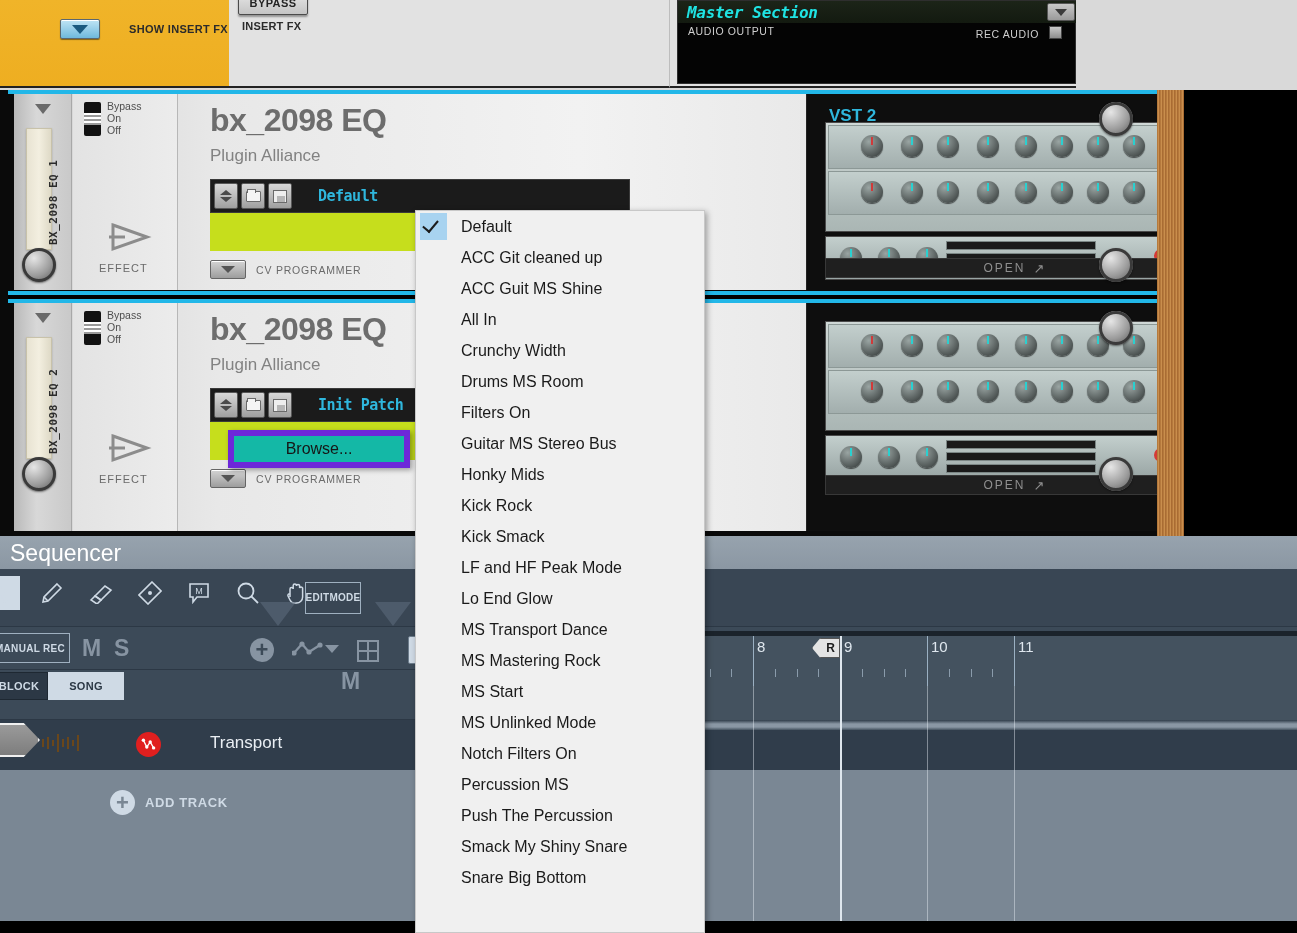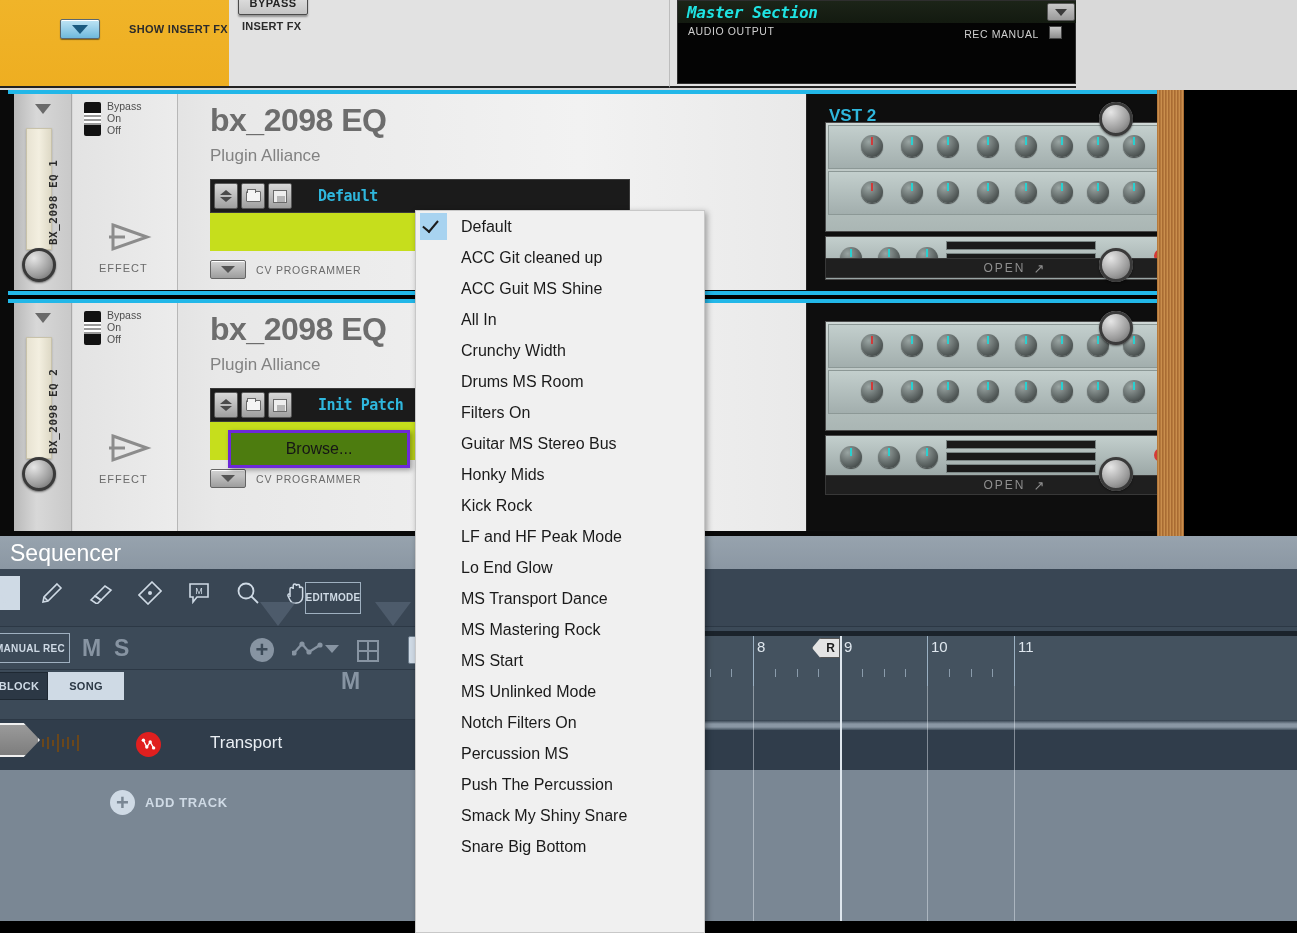--- a/index.html
+++ b/index.html
@@ -256,21 +256,21 @@
   .mi { height:31px; display:flex; align-items:center; position:relative; }
   .mi .check-box { position:absolute; left:4px; top:2px; width:27px; height:27px; }
   .mi.sel .check-box { background:#a8d3f0; }
   .mi .check { position:absolute; left:10px; top:6px; width:9px; height:15px;
       border-right:2px solid #1c1c1c; border-bottom:2px solid #1c1c1c;
       transform:rotate(40deg); }
   .mi .txt { margin-left:45px; font-size:16px; color:#1a1a1a; }
 
   
   #browse-popup { position:absolute; left:228px; top:430px; width:182px; height:38px;
-      background:#4d7c0f; border:3px solid #6d28d9; box-shadow:2px 2px 5px rgba(0,0,0,.35); z-index:70;
+      background:#14b8a6; border:6px solid #6d28d9; box-shadow:2px 2px 5px rgba(0,0,0,.35); z-index:70;
       display:flex; align-items:center; justify-content:center; }
   #browse-popup span { font-size:16px; color:#161616; }
 
   #bottom-black { position:absolute; left:0; top:921px; width:1297px; height:12px; background:#000; }
 </style>
 </head>
 <body>
 
 <div id="top-strip">
   <div id="mixer-yellow">
@@ -291,21 +291,21 @@
 
   <div id="master-panel">
     <div id="master-inner">
       <div id="master-title-bar">
         <div id="master-title">Master Section</div>
         <div id="master-chevron">
             <div class="tri"></div>
           </div>
       </div>
       <div id="audio-output">AUDIO OUTPUT</div>
-      <div id="rec-source">REC MANUAL</div>
+      <div id="rec-source">REC AUDIO</div>
       <div id="rec-led"></div>
     </div>
   </div>
   <div id="top-right-fill"></div>
 </div>
 
 <div id="rack">
   <div id="rack-black-l"></div>
 
   <div class="rack-row" id="rack-row1">
@@ -784,20 +784,23 @@
   <div class="mi">
       <div class="txt">Guitar MS Stereo Bus</div>
     </div>
   <div class="mi">
       <div class="txt">Honky Mids</div>
     </div>
   <div class="mi">
       <div class="txt">Kick Rock</div>
     </div>
   <div class="mi">
+      <div class="txt">Kick Smack</div>
+    </div>
+  <div class="mi">
       <div class="txt">LF and HF Peak Mode</div>
     </div>
   <div class="mi">
       <div class="txt">Lo End Glow</div>
     </div>
   <div class="mi">
       <div class="txt">MS Transport Dance</div>
     </div>
   <div class="mi">
       <div class="txt">MS Mastering Rock</div>

